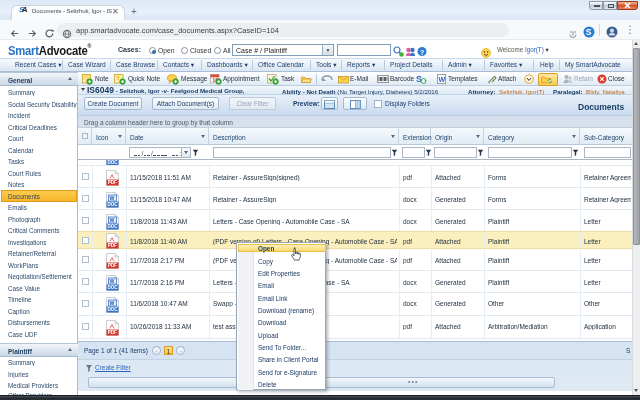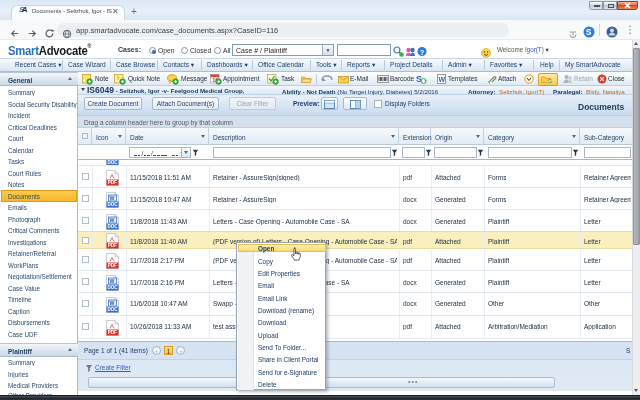--- a/index.html
+++ b/index.html
@@ -111,21 +111,21 @@
       </svg></div>
   <div class="abs" style="left:44px;top:25px;"><svg width="11" height="11">
         <path d="M8.8 5.5a3.4 3.4 0 11-1-2.5" fill="none" stroke="#5a6066" stroke-width="1.2"></path>
         <path d="M7.6 0.6v2.8h2.8z" fill="#5a6066" transform="rotate(-18 9 2)"></path>
       </svg></div>
   <div class="abs" style="left:62px;top:25px;z-index:5;"><svg width="10" height="10">
         <circle cx="5" cy="5" r="3.6" fill="none" stroke="#697076" stroke-width="1.1"></circle>
         <path d="M1.4 5h7.2M5 1.4c-2.4 2.2-2.4 5 0 7.2M5 1.4c2.4 2.2 2.4 5 0 7.2" fill="none" stroke="#697076" stroke-width="0.8"></path>
       </svg></div>
   <div class="abs" id="urlpill"></div>
-  <div class="abs" id="urltext">app.smartadvocate.com/case_documents.aspx?CaseID=116</div>
+  <div class="abs" id="urltext">app.smartadvocate.com/case_documents.aspx?CaseID=104</div>
 
   <div class="abs" style="left:568px;top:25px;"><svg width="10" height="10">
         <path d="M2 5.5a3 3 0 006 0M5 2.5v4M3 2v2M7 2v2" stroke="#8a9298" stroke-width="1" fill="none"></path>
       </svg></div>
   <div class="abs" style="left:583px;top:24px;"><svg width="12" height="12">
         <circle cx="6" cy="6" r="5.5" fill="#2a7fd4"></circle>
         <text x="2.8" y="9" font-size="8.5" font-weight="bold" fill="#fff" font-family="Liberation Sans">S</text>
       </svg></div>
   <div class="abs" style="left:599px;top:24px;width:1px;height:12px;background:#d4d8dc;"></div>
   <div class="abs" style="left:606px;top:24px;"><svg width="12" height="12">

